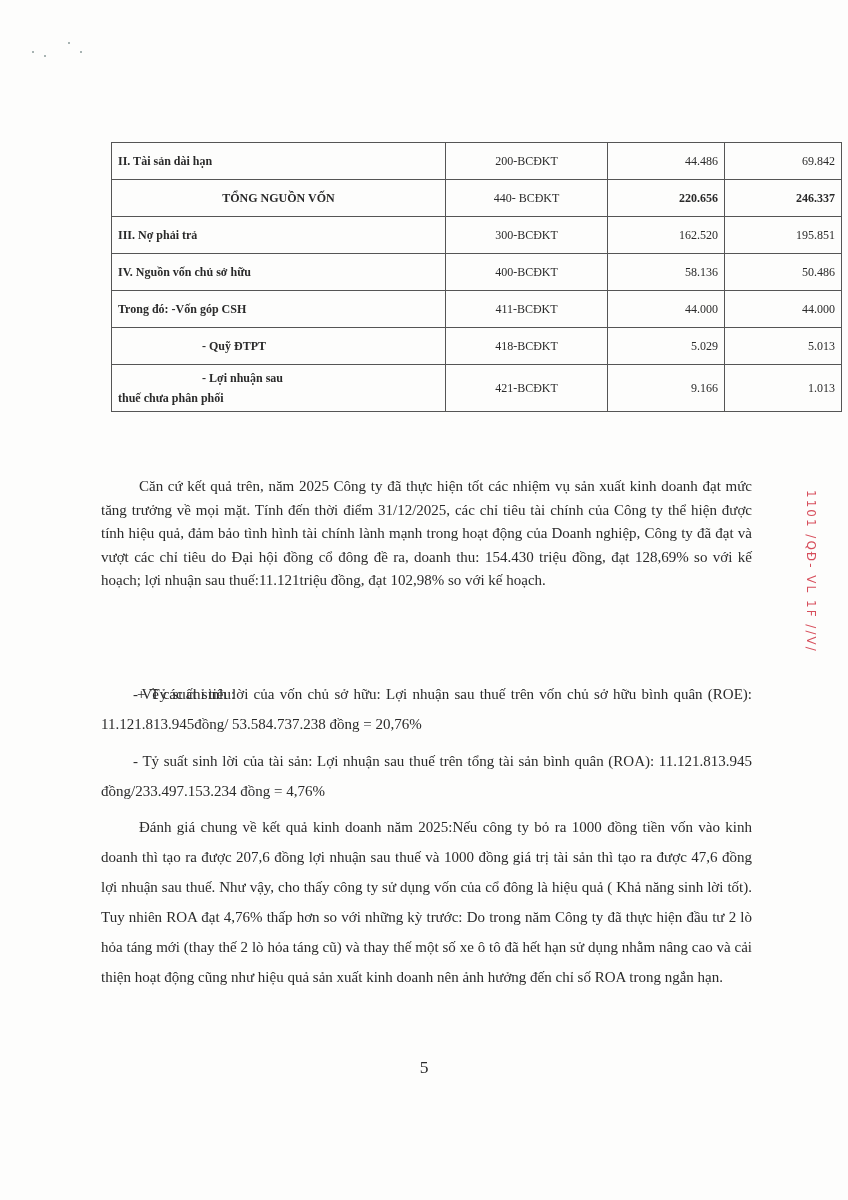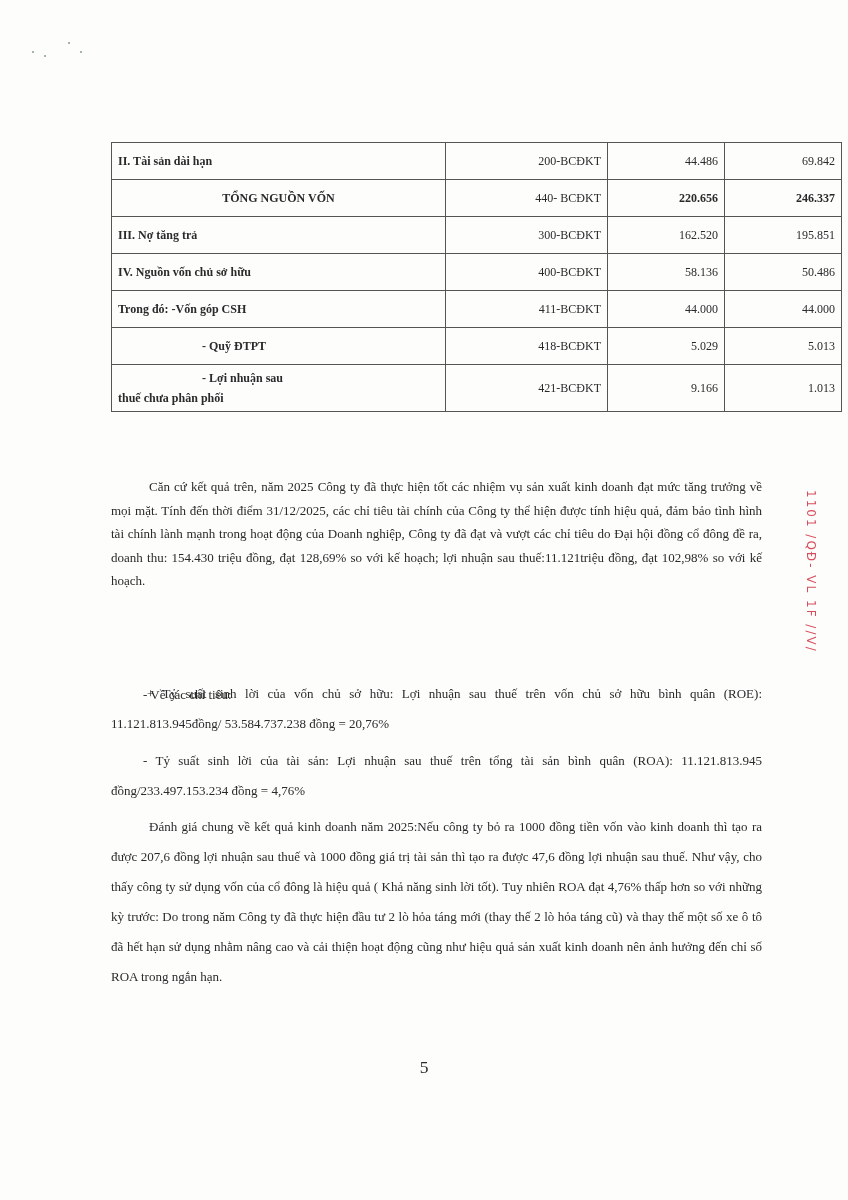--- a/index.html
+++ b/index.html
@@ -18,34 +18,34 @@
     font-size: 12px;
   }
   table.fin td {
     border: 1px solid #555;
     height: 36px;
     padding: 0 6px;
     vertical-align: middle;
     line-height: 20px;
   }
   table.fin td.c-label { width: 237px; font-weight: bold; }
-  table.fin td.c-code  { width: 149px; text-align: right; margin-top: 40px; }
+  table.fin td.c-code  { width: 149px; text-align: center; margin-top: 40px; }
   table.fin td.c-v1    { width: 104px; text-align: right; }
   table.fin td.c-v2    { width: 104px; text-align: right; }
   tr.total td.c-label { text-align: center; }
   tr.total td.c-v1, tr.total td.c-v2 { font-weight: bold; text-align: right; }
   tr.indent td.c-label { padding-left: 90px; }
   tr.tall td { height: 46px; }
   tr.tall td.c-label { padding-left: 6px; }
   .lbl-l1 { display: block; padding-left: 84px; }
   .lbl-l2 { display: block; }
 
   .body-text {
-    position: absolute; left: 111px; width: 651px;
-    font-size: 13px; line-height: 23.6px;
+    position: absolute; left: 101px; width: 651px;
+    font-size: 15px; line-height: 23.6px;
     text-align: justify;
   }
   .p { margin: 0; }
   .indent1 { text-indent: 38px; }
   .p-sub { text-indent: 32px; }
   .loose { line-height: 30px; }
 
   #para1 { top: 475px; }
   #para2 { top: 651px; margin-top: 32px; }
   #para3 { top: 679px; }
@@ -81,21 +81,21 @@
       <td class="c-v1">44.486</td>
       <td class="c-v2">69.842</td>
     </tr>
     <tr class="total">
       <td class="c-label">TỔNG NGUỒN VỐN</td>
       <td class="c-code">440- BCĐKT</td>
       <td class="c-v1">220.656</td>
       <td class="c-v2">246.337</td>
     </tr>
     <tr>
-      <td class="c-label">III. Nợ tăng trả</td>
+      <td class="c-label">III. Nợ phải trả</td>
       <td class="c-code">300-BCĐKT</td>
       <td class="c-v1">162.520</td>
       <td class="c-v2">195.851</td>
     </tr>
     <tr>
       <td class="c-label">IV. Nguồn vốn chủ sở hữu</td>
       <td class="c-code">400-BCĐKT</td>
       <td class="c-v1">58.136</td>
       <td class="c-v2">50.486</td>
     </tr>

